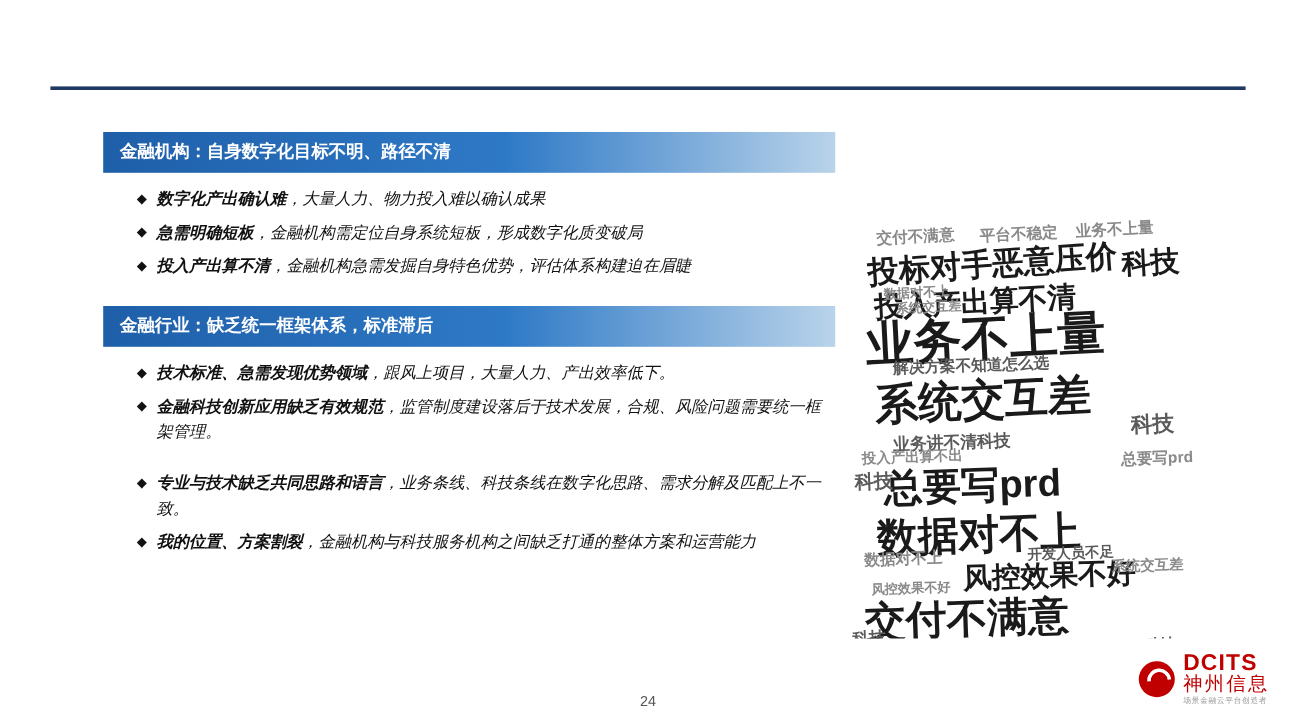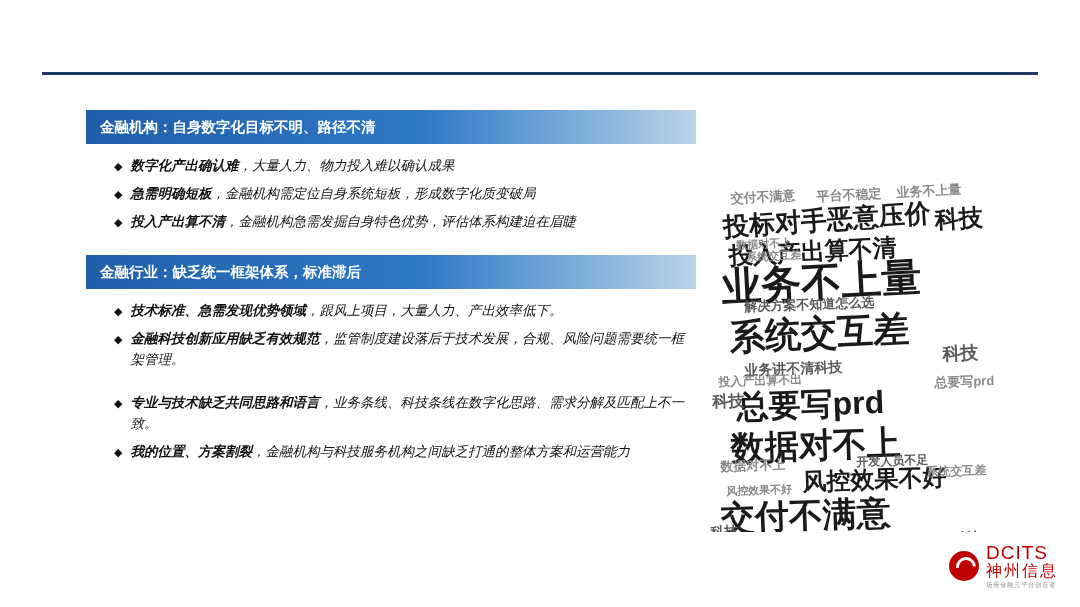--- a/index.html
+++ b/index.html
@@ -144,21 +144,21 @@
     border-radius: 50%;
     border-right-color: transparent;
     border-bottom-color: transparent;
     transform: rotate(40deg);
   }
   .logo-text {
     line-height: 1.05;
   }
   .logo-name {
     font-size: 19px;
-    font-weight: normal;
+    font-weight: bold;
     color: #c00000;
     letter-spacing: 1px;
   }
   .logo-cn {
     font-size: 16px;
     color: #c00000;
     letter-spacing: 2px;
   }
   .logo-tag {
     font-size: 6.5px;
@@ -240,20 +240,21 @@
       <span class="w mid" style="left: 38px; top: 206px; font-size: 13px; transform: rotate(-2deg);">解决方案不知道怎么选</span>
       <span class="w mid" style="left: 38px; top: 270px; font-size: 14px; transform: rotate(-2deg);">业务讲不清科技</span>
       <span class="w grey" style="left: 12px; top: 282px; font-size: 12px; transform: rotate(-2deg);">投入产出算不出</span>
       <span class="w grey" style="left: 228px; top: 282px; font-size: 13px; transform: rotate(-2deg);">总要写prd</span>
       <span class="w mid" style="left: 150px; top: 362px; font-size: 12px; transform: rotate(-2deg);">开发人员不足</span>
       <span class="w grey" style="left: 220px; top: 372px; font-size: 12px; transform: rotate(-2deg);">系统交互差</span>
       <span class="w grey" style="left: 14px; top: 366px; font-size: 13px; transform: rotate(-2deg);">数据对不上</span>
       <span class="w grey" style="left: 20px; top: 392px; font-size: 11px; transform: rotate(-2deg);">风控效果不好</span>
     </div>
 
+  <div class="page-num">24</div>
 
   <div class="logo">
     <div class="logo-mark"></div>
     <div class="logo-text">
       <div class="logo-name">DCITS</div>
       <div class="logo-cn">神州信息</div>
       <div class="logo-tag">场景金融云平台创造者</div>
     </div>
   </div>
 

